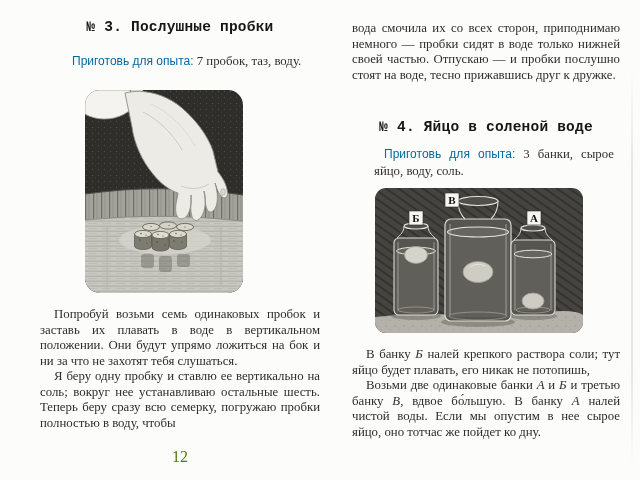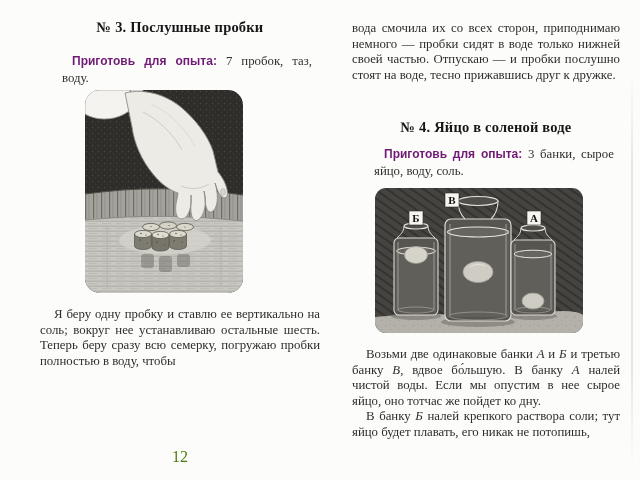--- a/index.html
+++ b/index.html
@@ -4,31 +4,31 @@
 <style>
   html,body{margin:0;padding:0;}
   body{width:640px;height:480px;background:#fcfcfb;overflow:hidden;
        font-family:"Liberation Serif",serif;color:#2e2d2b;}
   .spread{position:relative;width:640px;height:480px;background:#fcfcfb;overflow:hidden;}
   .page{position:absolute;top:0;height:480px;}
   .page.left{left:40px;width:280px;}
   .page.right{left:352px;width:268px;}
 
   .title{position:absolute;left:0;right:0;margin:0;text-align:center;
-         font-family:Liberation Serif, serif;font-weight:700;
+         font-family:Liberation Mono, monospace;font-weight:700;
          font-size:14.5px;letter-spacing:.2px;color:#161616;}
   .page.left  .title{top:19px;}
   .page.right .title{top:119px;}
 
   .prep{position:absolute;margin:0;text-indent:10px;text-align:justify;
         font-size:12.8px;line-height:17px;color:#30302e;}
   .page.left  .prep{left:22px;top:53px;width:250px;}
   .page.right .prep{left:22px;top:146px;width:240px;}
-  .prep-label{font-family:"Liberation Sans",sans-serif;font-weight:700;
-              font-size:12px;color:#701a75;}
+  .prep-label{font-family:"Liberation Sans",sans-serif;font-weight:400;
+              font-size:12px;color:#0369a1;}
 
   .illus{position:absolute;margin:0;}
   .illusL{left:45px;top:90px;width:158px;height:203px;}
   .illusR{left:23px;top:188px;width:208px;height:145px;}
 
   .bodytext{font-size:12.8px;line-height:15.5px;text-align:justify;color:#2e2d2b;}
   .bodytext p{margin:0;}
   .indent{text-indent:14px;}
   .page.left  .bodytext.main{position:absolute;top:307px;left:0;width:280px;}
   .page.right .bodytext.main{position:absolute;top:347px;left:0;width:268px;}
@@ -130,20 +130,21 @@
                    C84,100 75,93 68,84 C57,71 49,53 47,37 Z" fill="#edebe5" stroke="#8f8c84" stroke-width="0.9"></path>
           <path d="M58,22 C74,30 88,44 97,60" stroke="#cfccc4" fill="none" stroke-width="1"></path>
           <path d="M66,14 C84,22 100,38 110,56" stroke="#d8d5cd" fill="none" stroke-width="0.8"></path>
           <path d="M96,96 C106,100 116,99 124,94" stroke="#c6c3bb" fill="none" stroke-width="0.8"></path>
           <ellipse cx="138" cy="102" rx="2.4" ry="3.4" fill="#d8d5cd" stroke="#a5a29a" stroke-width="0.5"></ellipse>
         </g>
       </svg>
     </figure>
 
     <div class="bodytext main">
+      <p class="indent">Попробуй возьми семь одинаковых пробок и заставь их плавать в воде в вертикальном положении. Они будут упрямо ложиться на бок и ни за что не захотят тебя слушаться.</p>
       <p class="indent">Я беру одну пробку и ставлю ее вертикально на соль; вокруг нее устанавливаю остальные шесть. Теперь беру сразу всю семерку, погружаю пробки полностью в воду, чтобы</p>
     </div>
 
     <div class="pagenum">12</div>
   </section>
 
   <section class="page right">
     <p class="bodytext cont">вода смочила их со всех сторон, приподнимаю немного — пробки сидят в воде только нижней своей частью. Отпускаю — и пробки послушно стоят на воде, тесно прижавшись друг к дружке.</p>
 
     <h1 class="title">№ 4. Яйцо в соленой воде</h1>
@@ -220,20 +221,20 @@
           </g>
           <g>
             <rect x="152" y="23" width="14" height="14" fill="#f6f5f1" stroke="#2b2b2b" stroke-width="0.6"></rect>
             <text class="jarlabel" x="159" y="34" text-anchor="middle">А</text>
           </g>
         </g>
       </svg>
     </figure>
 
     <div class="bodytext main">
+      <p class="indent"><span>В банку </span><span class="it">Б</span><span> налей крепкого раствора соли; тут яйцо будет плавать, его никак не потопишь,</span></p>
       <p class="indent"><span>Возьми две одинаковые банки </span><span class="it">А</span><span> и </span><span class="it">Б</span><span> и третью банку </span><span class="it">В</span><span>, вдвое бо́льшую. В банку </span><span class="it">А</span><span> налей чистой воды. Если мы опустим в нее сырое яйцо, оно тотчас же пойдет ко дну.</span></p>
-      <p class="indent"><span>В банку </span><span class="it">Б</span><span> налей крепкого раствора соли; тут яйцо будет плавать, его никак не потопишь,</span></p>
     </div>
 
   </section>
 
   <div class="page-edge"></div>
 </div>
 
 </body></html>

